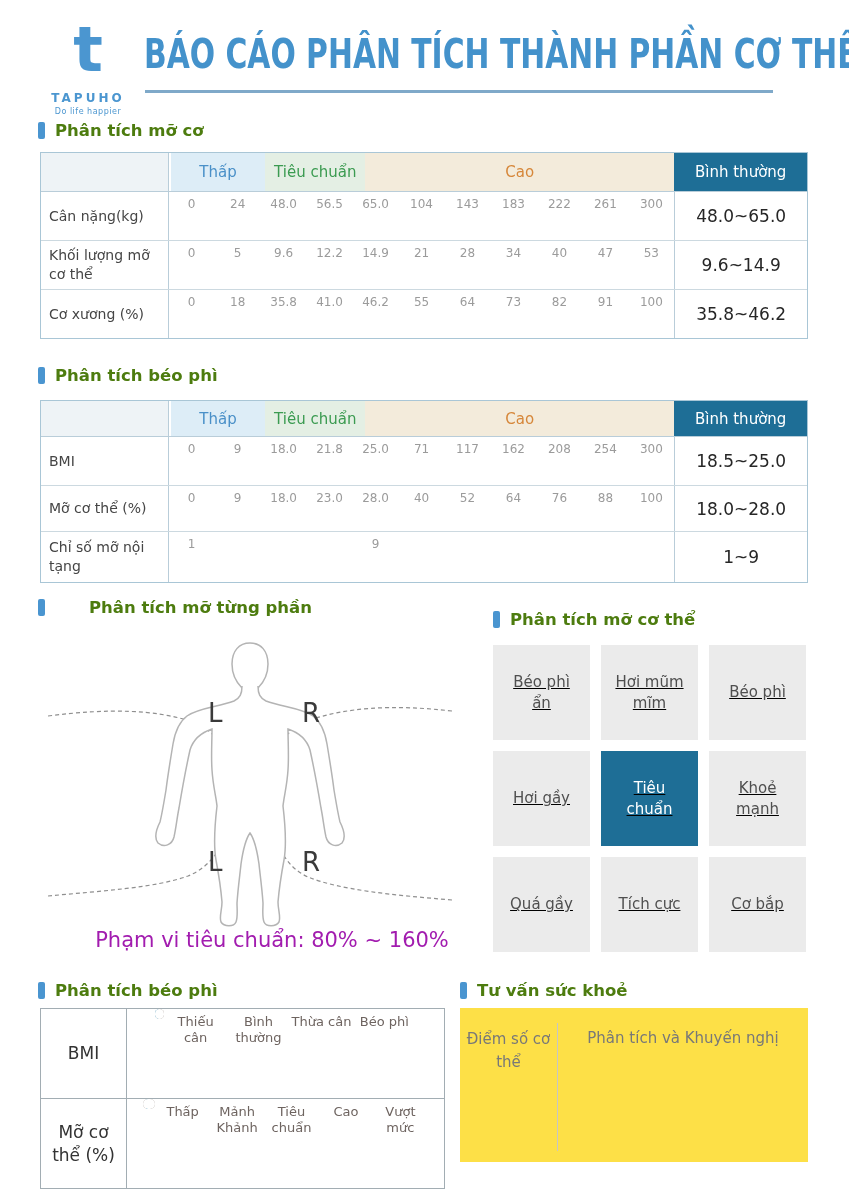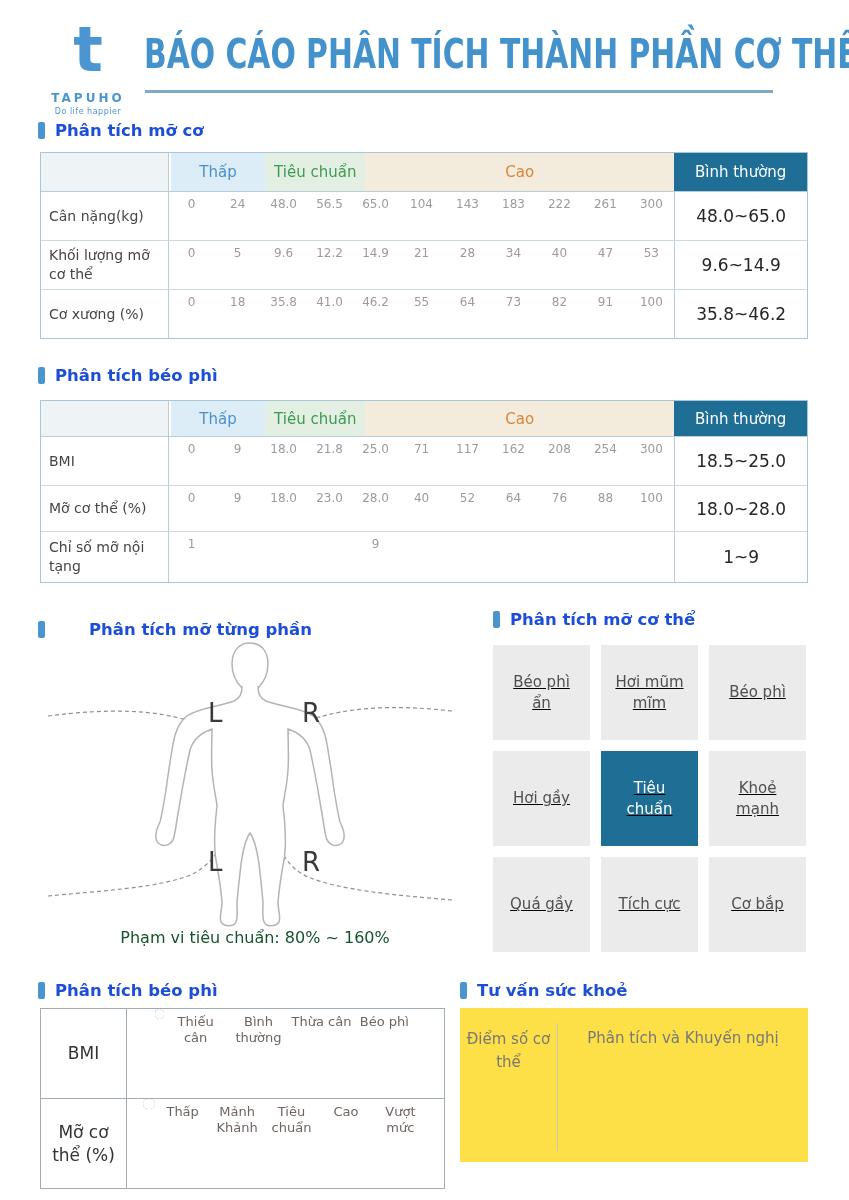--- a/index.html
+++ b/index.html
@@ -11,21 +11,21 @@
   .logo .logo-t{font-size:62px;font-weight:bold;line-height:64px;}
   .logo .logo-brand{font-size:12px;font-weight:bold;letter-spacing:3px;margin-top:9px;}
   .logo .logo-tag{font-size:8px;margin-top:2px;letter-spacing:.5px;}
   .page-title{position:absolute;left:144px;top:31px;font-size:40px;font-weight:bold;color:#4492cb;
               white-space:nowrap;transform:scaleX(.745);transform-origin:left top;}
   .title-underline{position:absolute;left:145px;top:90px;width:628px;height:3px;background:#7fa9c9;}
 
   
   .sec{position:absolute;display:flex;align-items:center;gap:10px;}
   .sec .bullet{width:7px;height:17px;background:#4a95d0;border-radius:2px;}
-  .sec .sec-label{font-size:16.5px;font-weight:bold;color:#1d4ed8;}
+  .sec .sec-label{font-size:16.5px;font-weight:bold;color:#4d7c0f;}
 
   
   .atable{position:absolute;left:40px;width:768px;border:1px solid #a9c6d6;background:#fff;box-sizing:border-box;}
   .thead{display:flex;height:38px;border-bottom:1px solid #b9cdd9;}
   .thead.h35{height:35px;}
   .th{box-sizing:border-box;display:flex;align-items:center;justify-content:center;font-size:15px;}
   .th.empty{width:128px;background:#eef3f6;border-right:1px solid #b9cdd9;}
   .th.low{width:97px;background:#ddedf7;color:#4a90c8;border-left:2px solid #fff;}
   .th.std{width:100px;background:#e4efe4;color:#3b9b51;}
   .th.high{width:310px;background:#f3ebdb;color:#d6873a;}
@@ -36,22 +36,22 @@
   .trow.h45{min-height:45px;}
   .tlabel{width:128px;box-sizing:border-box;border-right:1px solid #b9cdd9;padding:5px 8px;
           font-size:14px;color:#454545;display:flex;align-items:center;line-height:1.35;}
   .tvals{width:507px;box-sizing:border-box;display:flex;padding-top:5px;}
   .tvals span{flex:1;text-align:center;font-size:12px;color:#9b9b9b;}
   .trange{width:133px;box-sizing:border-box;border-left:1px solid #b9cdd9;display:flex;
           align-items:center;justify-content:center;font-size:17px;color:#262626;}
 
   
   .figure-wrap{position:absolute;left:40px;top:638px;width:420px;height:300px;}
-  .standard-note{position:absolute;left:40px;top:928px;width:430px;text-align:center;
-                 font-size:16px;color:#14532d;}
+  .standard-note{position:absolute;left:57px;top:928px;width:430px;text-align:center;
+                 font-size:21px;color:#a21caf;}
 
   
   .fat-grid{position:absolute;left:493px;top:645px;display:grid;
             grid-template-columns:repeat(3,97px);grid-auto-rows:95px;gap:11px;text-decoration:underline;}
   .grid-cell{background:#ebebeb;display:flex;align-items:center;justify-content:center;text-align:center;
              font-size:15px;color:#4f4f4f;padding:0 9px;box-sizing:border-box;line-height:1.35;}
   .grid-cell.active{background:#1e6e96;color:#fff;}
 
   
   .scale-table{position:absolute;left:40px;top:1008px;width:405px;border:1px solid #a2adb3;
@@ -212,21 +212,21 @@
           <span></span>
           <span></span>
           <span></span>
           <span></span>
           <span></span>
         </div>
       <div class="trange">1~9</div>
     </div>
   </div>
 
-  <div class="sec" style="left:38px;top:620px;gap:44px;">
+  <div class="sec" style="left:38px;top:598px;gap:44px;">
     <span class="bullet"></span>
     <span class="sec-label">Phân tích mỡ từng phần</span>
   </div>
 
   <div class="figure-wrap">
     <svg width="420" height="300" viewBox="0 0 420 300">
 
       <path d="M 8,78 C 70,70 115,72 150,83 C 166,88 176,98 184,112" fill="none" stroke="#8f8f8f" stroke-width="1.2" stroke-dasharray="4,3"></path>
       <path d="M 412,73 C 350,66 305,70 270,82 C 254,88 244,98 236,112" fill="none" stroke="#8f8f8f" stroke-width="1.2" stroke-dasharray="4,3"></path>
       <path d="M 8,258 C 60,253 115,250 148,238 C 170,229 180,212 186,196 C 191,184 198,172 208,160" fill="none" stroke="#8f8f8f" stroke-width="1.2" stroke-dasharray="4,3"></path>

